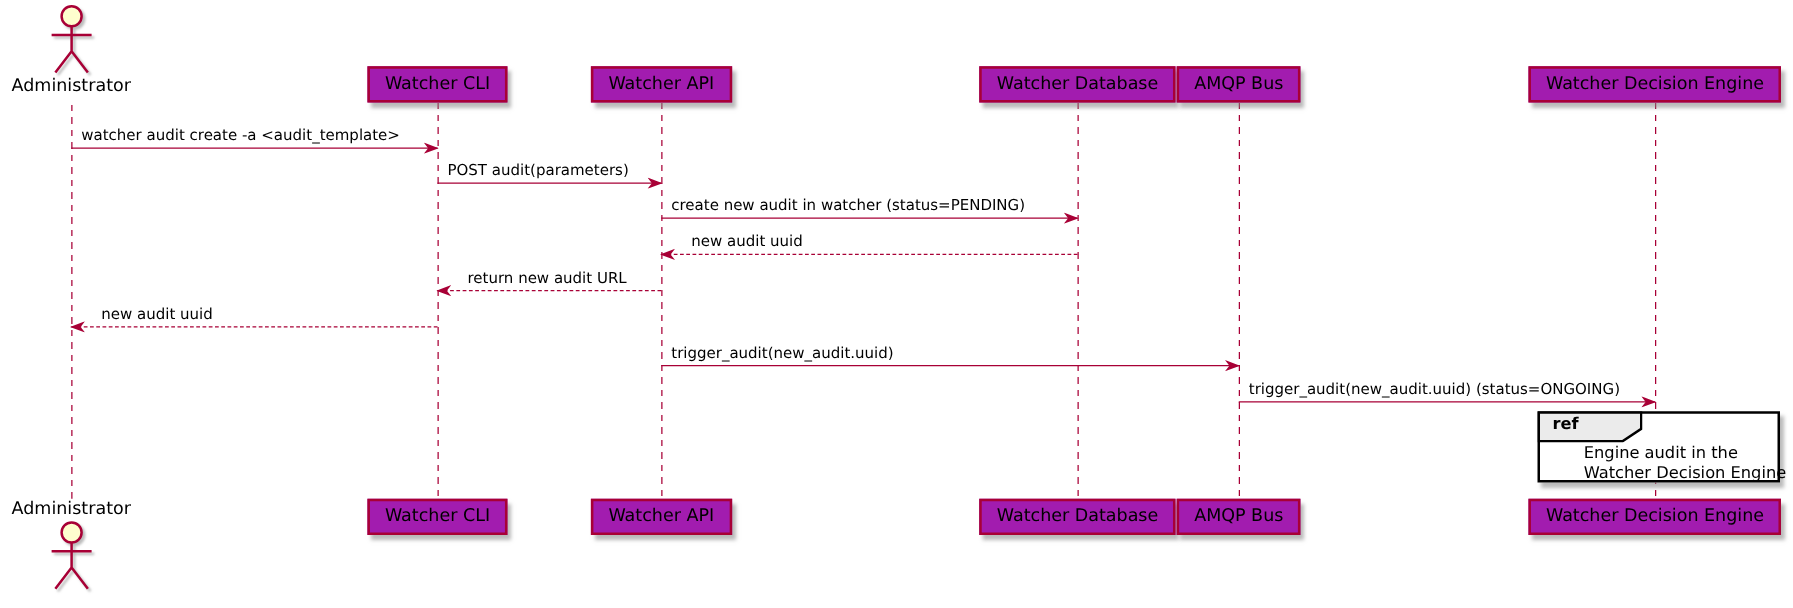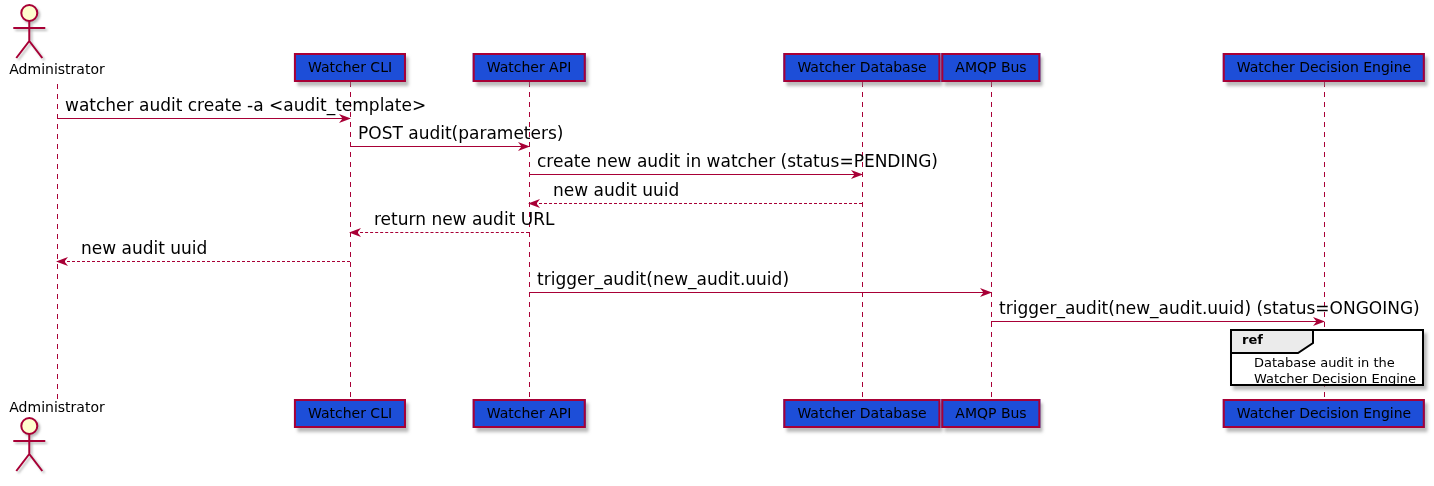--- a/index.html
+++ b/index.html
@@ -8,63 +8,64 @@
     width:1434px;height:486px;
     background:#ffffff;
     font-family:"DejaVu Sans","Liberation Sans",sans-serif;
     color:#000;
     overflow:hidden;
   }
   
   .pbox{
     position:absolute;
     transform:translateX(-50%);
-    background:#1d4ed8;
+    background:#a21caf;
     border:2px solid #A80036;
     padding:0 12px;
     height:25px;line-height:25px;
     font-size:14px;white-space:nowrap;
     box-shadow:3px 4px 3px rgba(130,130,130,0.55);
     z-index:3;
   }
   .actor-group{
     position:absolute;
     transform:translateX(-50%);
-    display:flex;flex-direction:column;align-items:flex-start;
+    display:flex;flex-direction:column;align-items:center;
     z-index:3;
   }
   .actor-label{font-size:14px;white-space:nowrap;line-height:17px;}
   .stickman{filter:drop-shadow(2px 2px 1px rgba(120,120,120,0.5));}
   
   .lifeline{
     position:absolute;
     width:1px;
     background:repeating-linear-gradient(to bottom,#A80036 0 5px,transparent 5px 10px);
     z-index:0;
   }
   
   .message{position:absolute;height:0;z-index:2;}
   .msg-line{position:absolute;left:0;right:0;top:0;height:0;border-top:1px solid #A80036;}
   .message.dashed .msg-line{border-top-style:dashed;}
   .msg-text{
     position:absolute;bottom:3px;left:8px;
-    font-size:17px;white-space:nowrap;
+    font-size:12px;white-space:nowrap;
   }
   .message.dashed .msg-text{left:24px;}
   .arrowhead{position:absolute;top:-4px;}
   .arrowhead.right{right:-1px;}
   .arrowhead.left{left:-1px;}
   
   .ref-box{
     position:absolute;
     background:#ffffff;
     border:2px solid #000000;
     box-shadow:3px 4px 3px rgba(130,130,130,0.55);
     z-index:4;
     box-sizing:border-box;
+    padding-left:13px;
   }
   .ref-tab{position:absolute;top:-2px;left:-2px;width:84px;height:25px;}
   .ref-keyword{
     position:absolute;top:2px;left:12px;
     font-size:13px;font-weight:bold;line-height:17px;
   }
   .ref-body{
     padding:24px 8px 0 22px;
     font-size:13px;line-height:16px;white-space:nowrap;
   }
@@ -159,21 +160,21 @@
   </div>
 
   <div class="ref-box" style="left:1230px;top:329px;width:194px;height:57px;">
     <div class="ref-tab">
       <svg width="84" height="25" viewBox="0 0 84 25">
         <path d="M1,1 H83 V14 L68,24 H1 Z" fill="#EBEBEB" stroke="#000000" stroke-width="2"></path>
       </svg>
       <span class="ref-keyword">ref</span>
     </div>
     <div class="ref-body">
-      <div>Database audit in the</div>
+      <div>Engine audit in the</div>
       <div>Watcher Decision Engine</div>
     </div>
   </div>
 
   <div class="actor-group" style="left:57px;top:399px;">
     <span class="actor-label">Administrator</span>
     <svg class="stickman" width="40" height="58" viewBox="0 0 40 58">
       <circle cx="20" cy="10" r="8" fill="#FEFECE" stroke="#A80036" stroke-width="2"></circle>
       <path d="M20,18 V38 M4,25 H36 M20,38 L7,55 M20,38 L33,55" fill="none" stroke="#A80036" stroke-width="2"></path>
     </svg>

